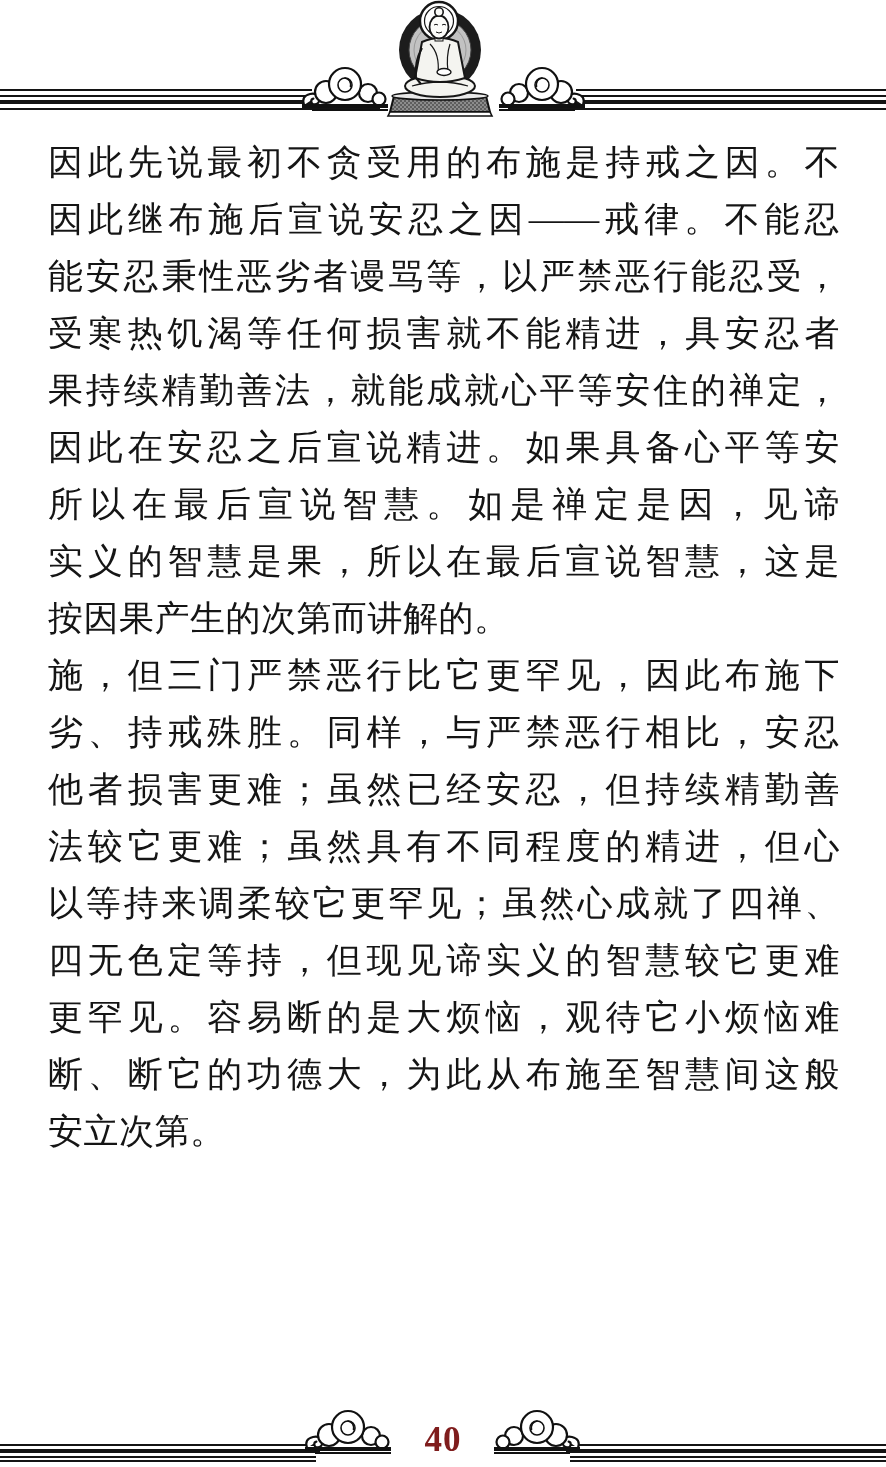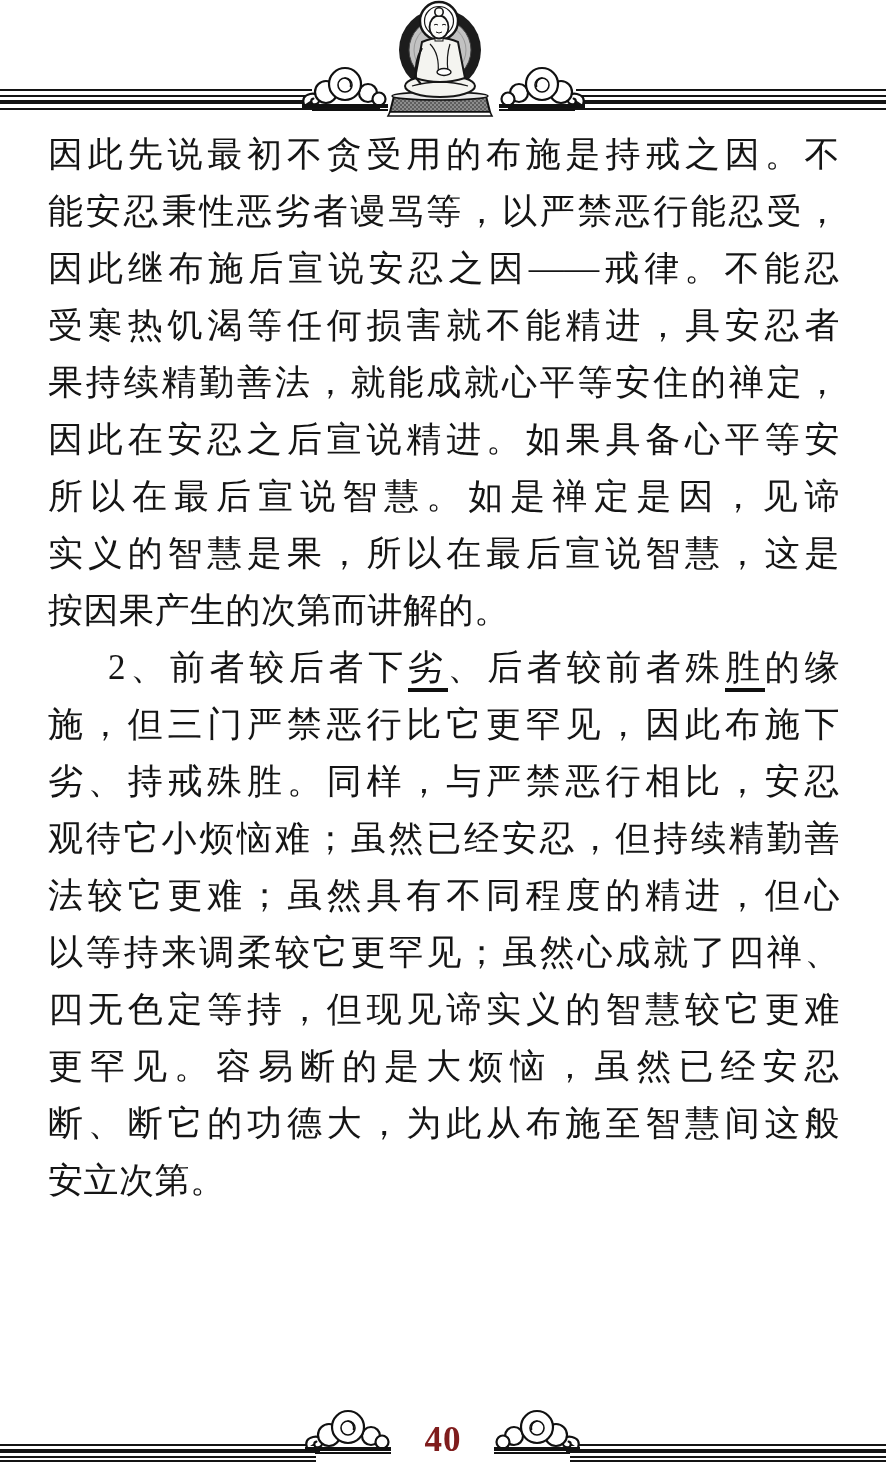--- a/index.html
+++ b/index.html
@@ -15,21 +15,21 @@
   
   .rule { position:absolute; background:#141414; }
 
   
   .ornament { position:absolute; }
   .mirror { transform:scaleX(-1); }
 
   
   .text-block {
     position:absolute;
-    left:48px; width:792px; top:126px;
+    left:48px; width:792px; top:134px;
     color:#151515;
   }
   .line {
     font-size:35px;
     line-height:57px;
     height:57px;
     letter-spacing:0.5px;
     white-space:normal;
     overflow:hidden;
   }
@@ -122,36 +122,35 @@
 
     <rect x="83" y="36" width="8" height="5" fill="#f4f4f0" stroke="#161616" stroke-width="1"></rect>
     <ellipse cx="87" cy="27" rx="9.5" ry="11.5" fill="#fcfcf9" stroke="#161616" stroke-width="1.8"></ellipse>
     <circle cx="87" cy="12" r="4.2" fill="#fcfcf9" stroke="#161616" stroke-width="1.6"></circle>
     <path d="M82,25 q2,-1.5 4,0 M90,25 q2,-1.5 4,0" fill="none" stroke="#161616" stroke-width="1"></path>
     <path d="M84,32 q3,2 6,0" fill="none" stroke="#161616" stroke-width="1"></path>
   </svg>
 
   <div class="text-block">
       <div class="line fill"><span>因此先说最初不贪受用的布施是持戒之因。不</span></div>
+      <div class="line fill"><span>因此继布施后宣说安忍之因——戒律。不能忍</span></div>
       <div class="line fill"><span>能安忍秉性恶劣者谩骂等，以严禁恶行能忍受，</span></div>
-      <div class="line fill"><span>因此继布施后宣说安忍之因——戒律。不能忍</span></div>
       <div class="line fill"><span>受寒热饥渴等任何损害就不能精进，具安忍者</span></div>
       <div class="line fill"><span>果持续精勤善法，就能成就心平等安住的禅定，</span></div>
       <div class="line fill"><span>因此在安忍之后宣说精进。如果具备心平等安</span></div>
       <div class="line fill"><span>所以在最后宣说智慧。如是禅定是因，见谛</span></div>
       <div class="line fill"><span>实义的智慧是果，所以在最后宣说智慧，这是</span></div>
       <div class="line"><span>按因果产生的次第而讲解的。</span></div>
-      <div class="line fill indent"><span>2、前者较后者下</span><span class="u">劣</span><span>、后者较前者殊</span><span class="u">胜</span><span>的缘</span></div>
       <div class="line fill"><span>施，但三门严禁恶行比它更罕见，因此布施下</span></div>
       <div class="line fill"><span>劣、持戒殊胜。同样，与严禁恶行相比，安忍</span></div>
-      <div class="line fill"><span>观待它小烦恼难；虽然已经安忍，但持续精勤善</span></div>
+      <div class="line fill"><span>他者损害更难；虽然已经安忍，但持续精勤善</span></div>
       <div class="line fill"><span>法较它更难；虽然具有不同程度的精进，但心</span></div>
       <div class="line fill"><span>以等持来调柔较它更罕见；虽然心成就了四禅、</span></div>
       <div class="line fill"><span>四无色定等持，但现见谛实义的智慧较它更难</span></div>
-      <div class="line fill"><span>更罕见。容易断的是大烦恼，虽然已经安忍</span></div>
+      <div class="line fill"><span>更罕见。容易断的是大烦恼，观待它小烦恼难</span></div>
       <div class="line fill"><span>断、断它的功德大，为此从布施至智慧间这般</span></div>
       <div class="line"><span>安立次第。</span></div>
     </div>
 
   <div class="rule" style="left:0;width:318px;top:1444px;height:2px;"></div>
   <div class="rule" style="left:0;width:320px;top:1449px;height:4px;"></div>
   <div class="rule" style="left:0;width:316px;top:1456px;height:2px;"></div>
   <div class="rule" style="left:0;width:316px;top:1460px;height:2px;"></div>
   <div class="rule" style="left:568px;right:0;top:1444px;height:2px;"></div>
   <div class="rule" style="left:566px;right:0;top:1449px;height:4px;"></div>

